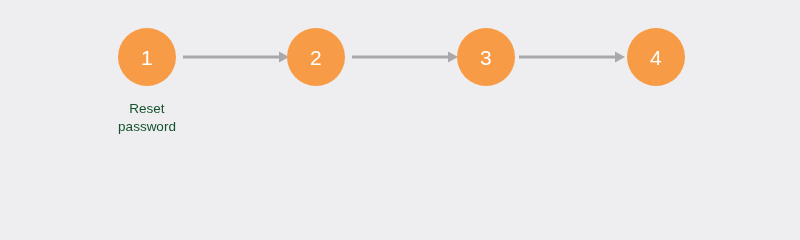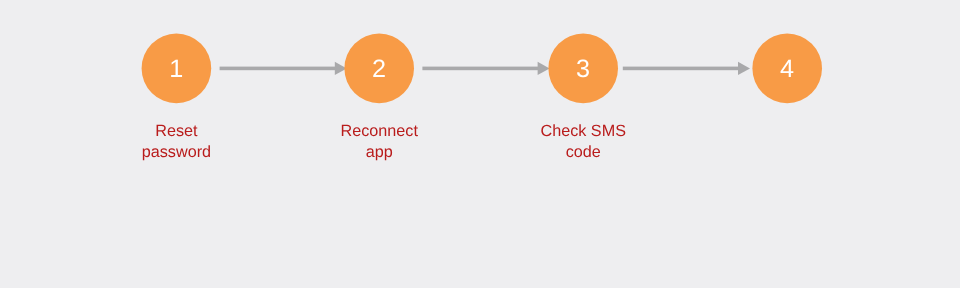--- a/index.html
+++ b/index.html
@@ -46,21 +46,21 @@
     color: #ffffff;
     font-size: 21px;
     font-weight: 400;
     line-height: 1;
     font-family: "Liberation Sans", sans-serif;
     letter-spacing: 0.2px;
   }
 
   .step-label {
     margin-top: 14px;
-    color: #b91c1c;
+    color: #14532d;
     font-size: 13.5px;
     line-height: 18px;
     font-family: "Liberation Sans", sans-serif;
     white-space: pre-line;
   }
 
   
   .arrow {
     position: absolute;
     height: 12px;
@@ -91,37 +91,33 @@
     <svg viewBox="0 0 106 12" preserveAspectRatio="none">
       <rect x="0" y="4.5" width="97" height="3" fill="#a9a9ab"></rect>
       <polygon points="96,0.5 106,6 96,11.5" fill="#a9a9ab"></polygon>
     </svg>
   </div>
 
   <div class="step" style="left:316px">
     <div class="step-circle">
       <span class="step-number">2</span>
     </div>
-    <div class="step-label">Reconnect
-app</div>
   </div>
 
   <div class="arrow" style="left:352px; width:106px">
     <svg viewBox="0 0 106 12" preserveAspectRatio="none">
       <rect x="0" y="4.5" width="97" height="3" fill="#a9a9ab"></rect>
       <polygon points="96,0.5 106,6 96,11.5" fill="#a9a9ab"></polygon>
     </svg>
   </div>
 
   <div class="step" style="left:486px">
     <div class="step-circle">
       <span class="step-number">3</span>
     </div>
-    <div class="step-label">Check SMS
-code</div>
   </div>
 
   <div class="arrow" style="left:519px; width:106px">
     <svg viewBox="0 0 106 12" preserveAspectRatio="none">
       <rect x="0" y="4.5" width="97" height="3" fill="#a9a9ab"></rect>
       <polygon points="96,0.5 106,6 96,11.5" fill="#a9a9ab"></polygon>
     </svg>
   </div>
 
   <div class="step" style="left:656px">

